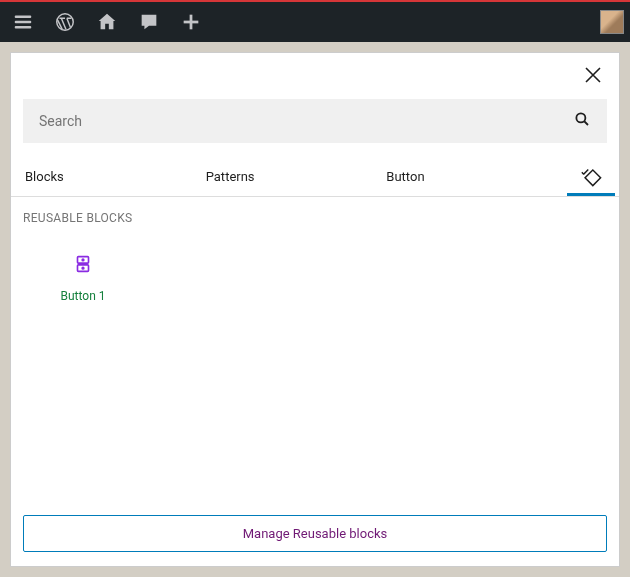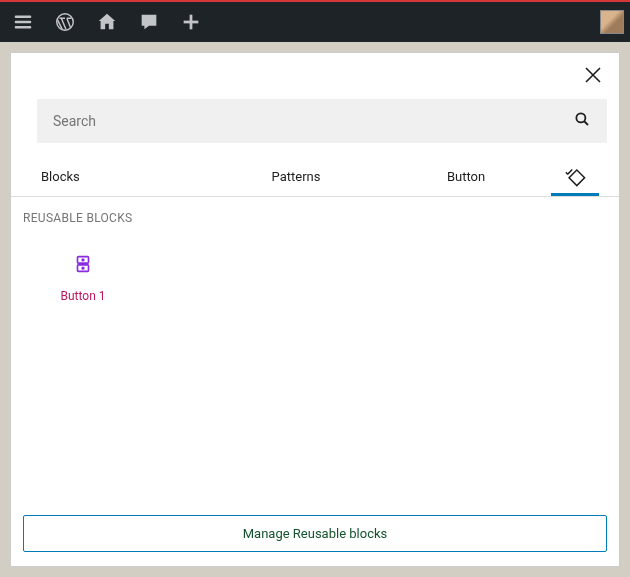--- a/index.html
+++ b/index.html
@@ -20,37 +20,37 @@
   .panel {
     position: absolute;
     top: 52px; left: 10px; right: 10px; bottom: 10px;
     background: #fff;
     border: 1px solid #ccc;
     display: flex;
     flex-direction: column;
   }
   .close-row { display:flex; justify-content:flex-end; padding:10px 14px 4px; }
   .close-btn { width:24px; height:24px; cursor:pointer; color:#1e1e1e; }
-  .search-row { padding: 8px 12px 0; margin-left: 14px; }
+  .search-row { padding: 8px 12px 0; }
   .search-box { background:#f0f0f0; height:44px; display:flex; align-items:center; padding:0 16px; }
   .search-box input { flex:1; border:none; background:transparent; font-size:14px; color:#555; outline:none; }
   .search-box input::placeholder { color:#757575; }
   .search-box .sicon { color:#1e1e1e; }
-  .tabs { display:flex; align-items:center; border-bottom:1px solid #ddd; margin-top:14px; padding:0 20px; }
-  .tab { flex:1; text-align:center; font-size:13px; color:#1e1e1e; padding:10px 0; cursor:pointer; }
+  .tabs { display:flex; align-items:center; border-bottom:1px solid #ddd; margin-top:14px; padding:0 4px; }
+  .tab { flex:1; text-align:left; font-size:13px; color:#1e1e1e; padding:10px 0; cursor:pointer; }
   .tab.first { text-align:left; padding-left:10px; }
   .tab-icon { width:48px; display:flex; justify-content:center; padding:8px 0 6px; border-bottom:3px solid #007cba; color:#1e1e1e; cursor:pointer; }
   .section-label { font-size:12px; color:#757575; letter-spacing:0.3px; padding:14px 12px 6px; text-transform:uppercase; }
   .blocks-area { flex:1; padding:4px 12px; }
   .block-item { width:120px; text-align:center; padding:18px 4px 6px; cursor:pointer; border-radius:2px; }
   .block-item .bicon { display:flex; justify-content:center; margin-bottom:14px; }
   .block-item .bicon svg { width:22px; height:22px; }
-  .block-item .blabel { font-size:12px; color:#be185d; }
+  .block-item .blabel { font-size:12px; color:#15803d; }
   .footer { padding:10px 12px 14px; }
-  .manage-btn { width:100%; border:1px solid #007cba; color:#14532d; background:#fff; font-size:13px; padding:10px 0; border-radius:2px; cursor:pointer; text-align:center; }
+  .manage-btn { width:100%; border:1px solid #007cba; color:#701a75; background:#fff; font-size:13px; padding:10px 0; border-radius:2px; cursor:pointer; text-align:center; }
 </style>
 </head>
 <body>
 
 <div class="adminbar">
   <div class="ico">
     <svg viewBox="0 0 24 24" fill="currentColor">
         <rect x="3" y="5" width="18" height="2.6" rx="1"></rect>
         <rect x="3" y="10.7" width="18" height="2.6" rx="1"></rect>
         <rect x="3" y="16.4" width="18" height="2.6" rx="1"></rect>

